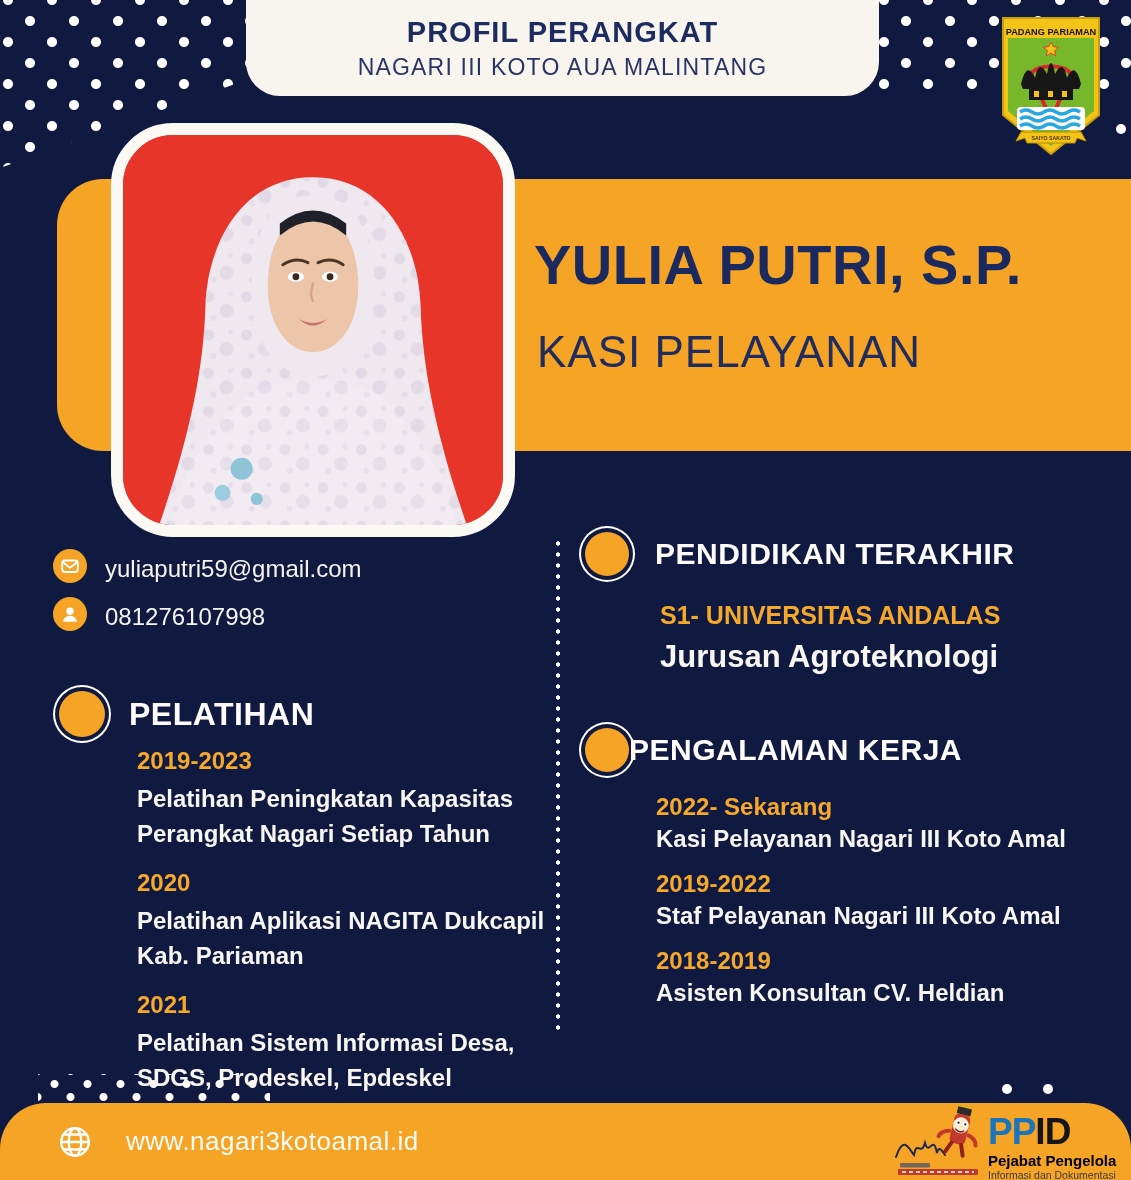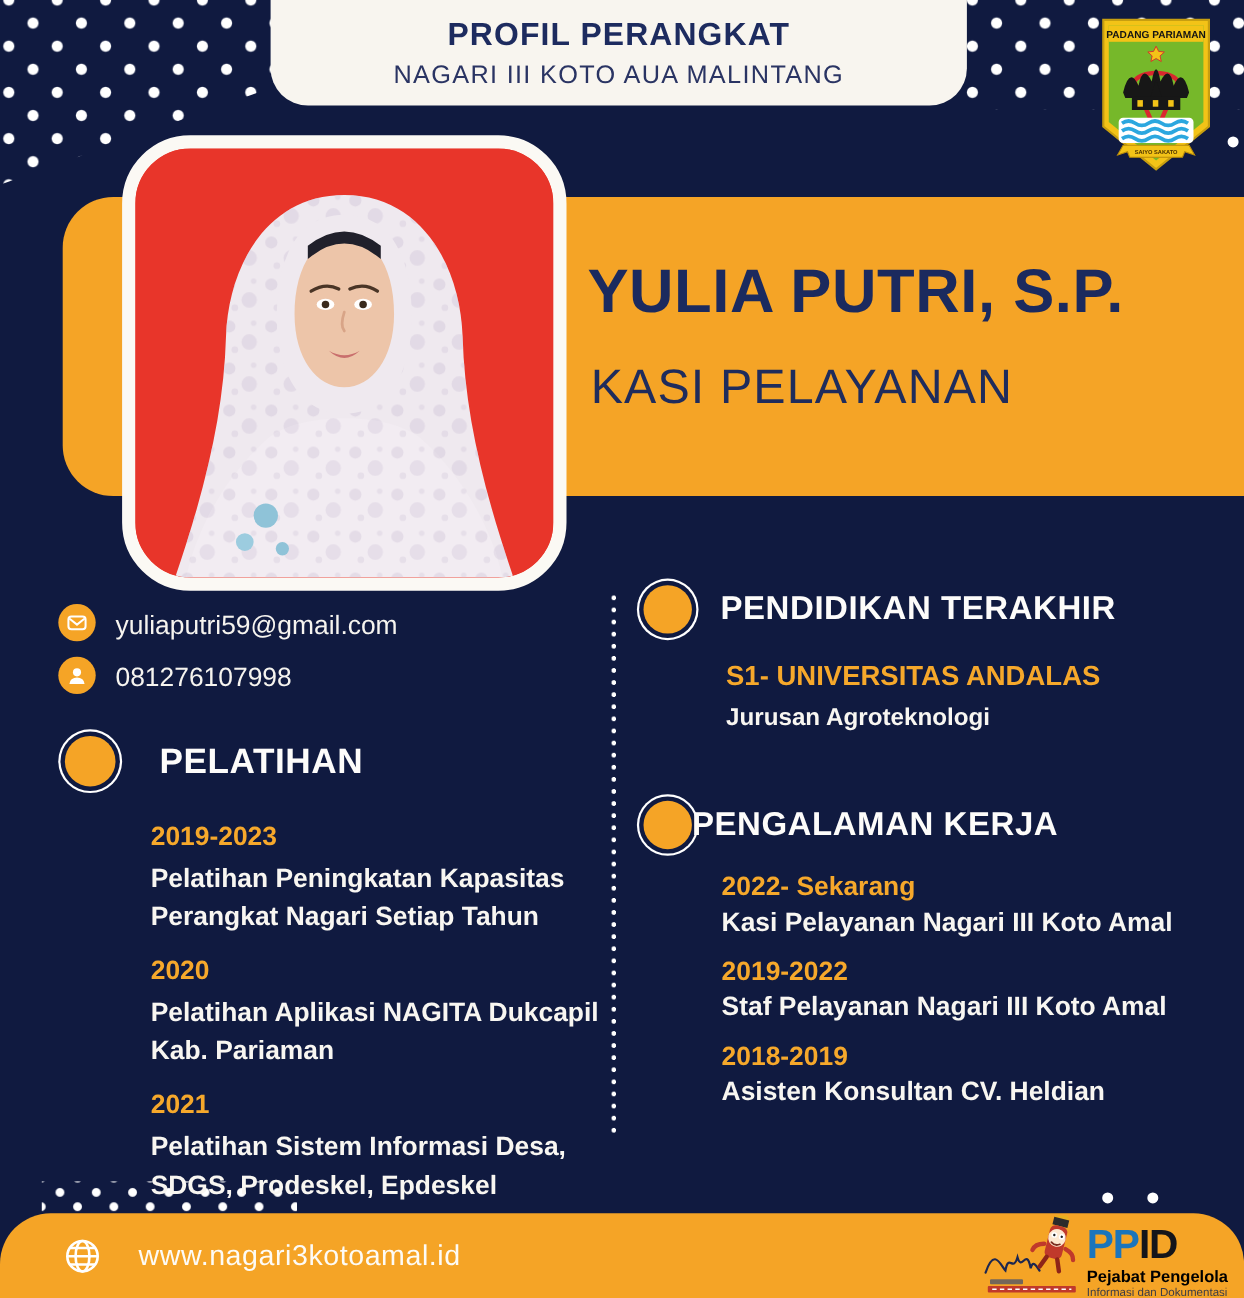--- a/index.html
+++ b/index.html
@@ -70,32 +70,32 @@
 
   
   .sec-header{position:absolute;display:flex;align-items:center;}
   .bullet{
     width:44px;height:44px;border-radius:50%;background:#F5A426;flex:0 0 auto;
     box-shadow:0 0 0 4px #101A40,0 0 0 6px #ffffff;
   }
   .sec-title{font-weight:700;color:#fdfcfa;letter-spacing:.5px;}
   .hdr-pendidikan{left:585px;top:532px;gap:26px;}
   .hdr-pendidikan .sec-title{font-size:30px;}
-  .hdr-pelatihan{left:59px;top:669px;gap:40px;}
+  .hdr-pelatihan{left:59px;top:691px;gap:24px;}
   .hdr-pelatihan .bullet{width:46px;height:46px;}
   .hdr-pelatihan .sec-title{font-size:32px;}
   .hdr-pengalaman{left:585px;top:728px;}
   .hdr-pengalaman .sec-title{font-size:30px;}
 
   .period{font-size:24px;font-weight:700;color:#f6a82b;margin-bottom:6px;}
   .idesc{font-size:24px;font-weight:700;color:#f8f6f1;line-height:35px;}
 
   .pendidikan-body{position:absolute;left:660px;top:601px;}
   .degree{font-size:25px;font-weight:700;color:#f6a82b;}
-  .major{font-size:22px;font-weight:700;color:#f8f6f1;margin-top:9px;}
+  .major{font-size:31px;font-weight:700;color:#f8f6f1;margin-top:9px;}
 
   .pelatihan-list{position:absolute;left:137px;top:747px;width:450px;}
   .pelatihan-list .item{margin-bottom:18px;}
 
   .pengalaman-list{position:absolute;left:656px;top:793px;width:465px;}
   .pengalaman-list .item{margin-bottom:15px;}
   .pengalaman-list .period{margin-bottom:2px;}
   .pengalaman-list .idesc{line-height:32px;}
 
   

